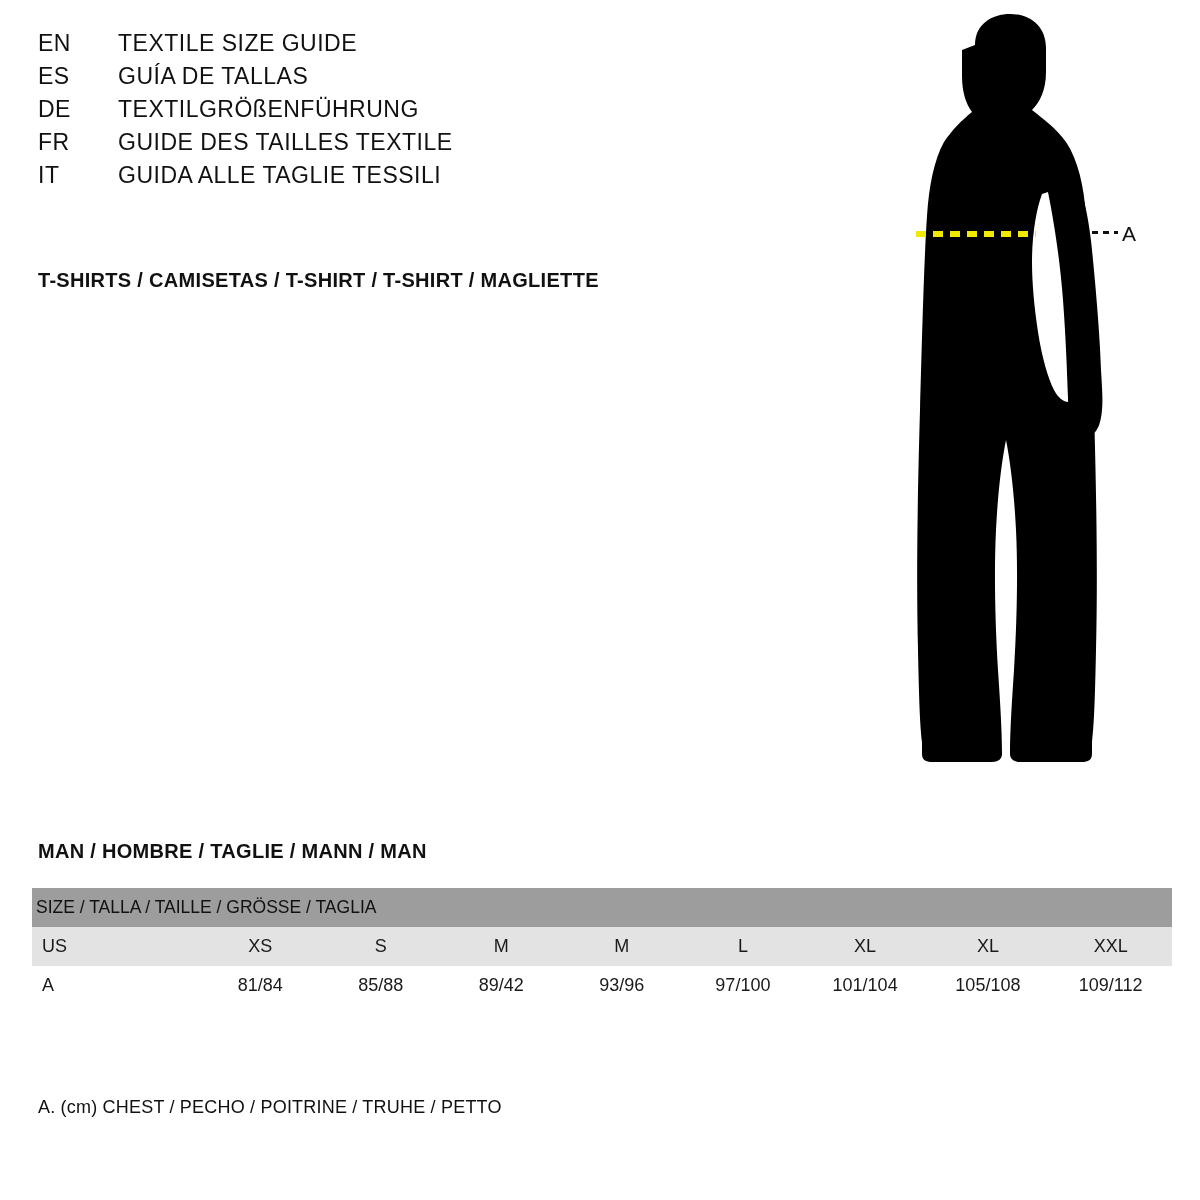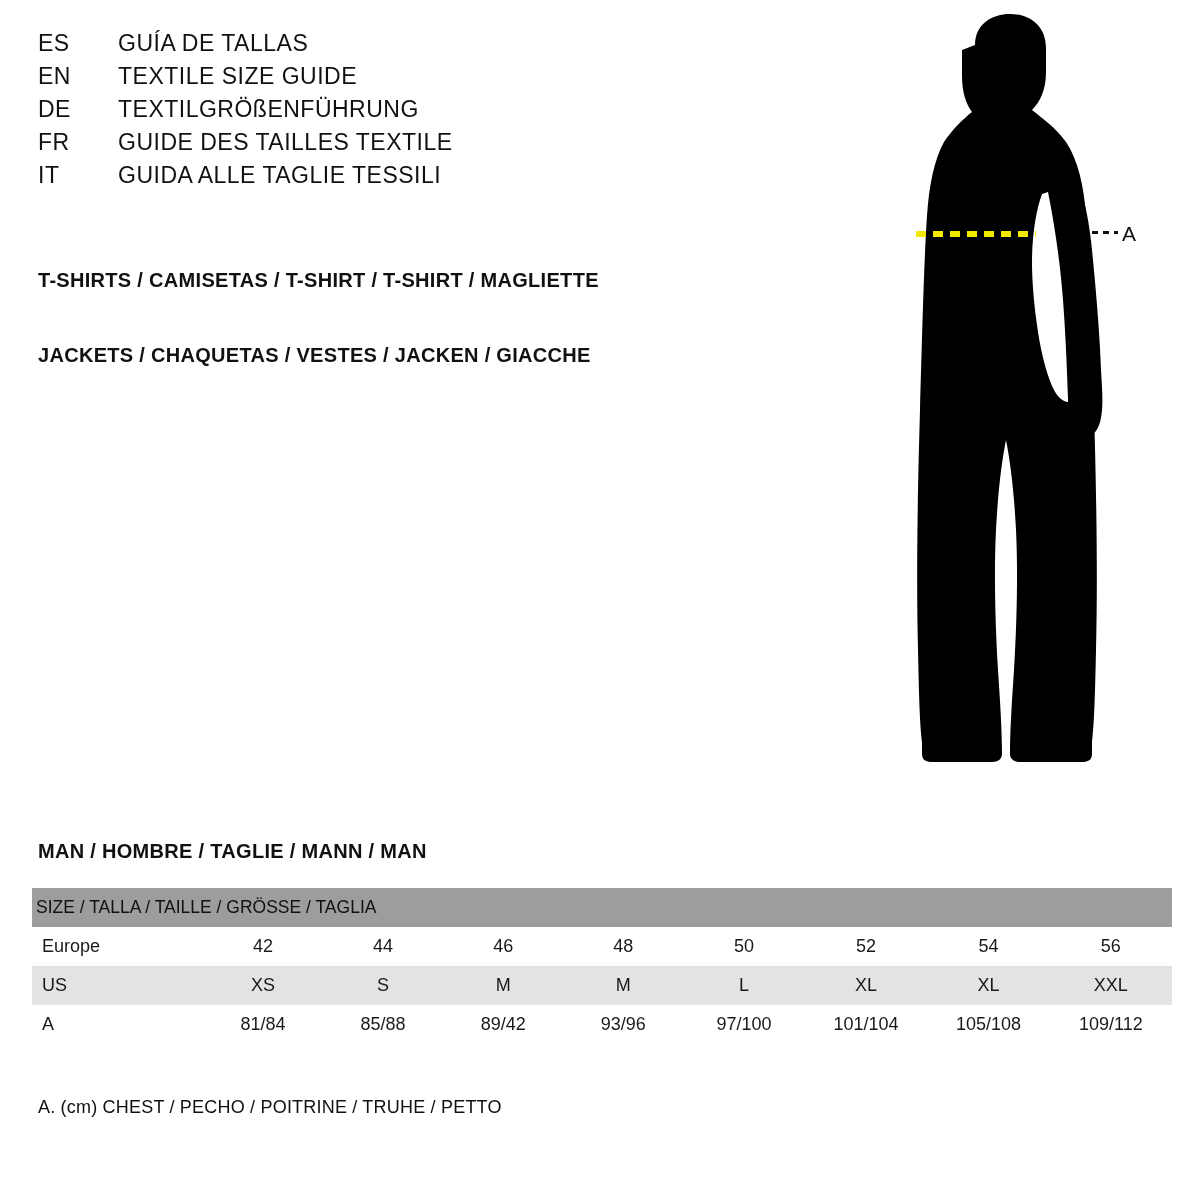--- a/index.html
+++ b/index.html
@@ -135,44 +135,43 @@
     font-size: 18px;
     color: #111;
     letter-spacing: 0.2px;
   }
 </style>
 </head>
 <body>
 
 <div class="lang-block">
   <div class="lang-row">
+    <div class="lang-code">EN</div>
+    <div class="lang-text">TEXTILE SIZE GUIDE</div>
+  </div>
+  <div class="lang-row">
     <div class="lang-code">ES</div>
     <div class="lang-text">GUÍA DE TALLAS</div>
   </div>
   <div class="lang-row">
-    <div class="lang-code">EN</div>
-    <div class="lang-text">TEXTILE SIZE GUIDE</div>
-  </div>
-  <div class="lang-row">
     <div class="lang-code">DE</div>
     <div class="lang-text">TEXTILGRÖßENFÜHRUNG</div>
   </div>
   <div class="lang-row">
     <div class="lang-code">FR</div>
     <div class="lang-text">GUIDE DES TAILLES TEXTILE</div>
   </div>
   <div class="lang-row">
     <div class="lang-code">IT</div>
     <div class="lang-text">GUIDA ALLE TAGLIE TESSILI</div>
   </div>
 </div>
 
 <div class="category-block">
   <div class="category-line">T-SHIRTS / CAMISETAS / T-SHIRT / T-SHIRT / MAGLIETTE</div>
-  <div class="category-line">JACKETS / CHAQUETAS / VESTES / JACKEN / GIACCHE</div>
 </div>
 
 <div class="figure-wrap">
   <svg width="360" height="790" viewBox="0 0 360 790">
     <path fill="#000000" d="
       M 155 35
       C 155 14, 172 4, 190 4
       C 210 4, 226 16, 226 38
       L 226 62
       C 226 80, 220 92, 212 100
@@ -236,31 +235,20 @@
 <div class="marker-dashes"></div>
 <div class="marker-label">A</div>
 
 <div class="man-title">MAN / HOMBRE / TAGLIE / MANN / MAN</div>
 
 <table class="size-table">
   <tbody>
     <tr class="row-head">
       <td colspan="9">SIZE / TALLA / TAILLE / GRÖSSE / TAGLIA</td>
     </tr>
-    <tr class="row-plain">
-      <td class="lbl">Europe</td>
-      <td class="val">42</td>
-      <td class="val">44</td>
-      <td class="val">46</td>
-      <td class="val">48</td>
-      <td class="val">50</td>
-      <td class="val">52</td>
-      <td class="val">54</td>
-      <td class="val">56</td>
-    </tr>
     <tr class="row-shade">
       <td class="lbl">US</td>
       <td class="val">XS</td>
       <td class="val">S</td>
       <td class="val">M</td>
       <td class="val">M</td>
       <td class="val">L</td>
       <td class="val">XL</td>
       <td class="val">XL</td>
       <td class="val">XXL</td>

